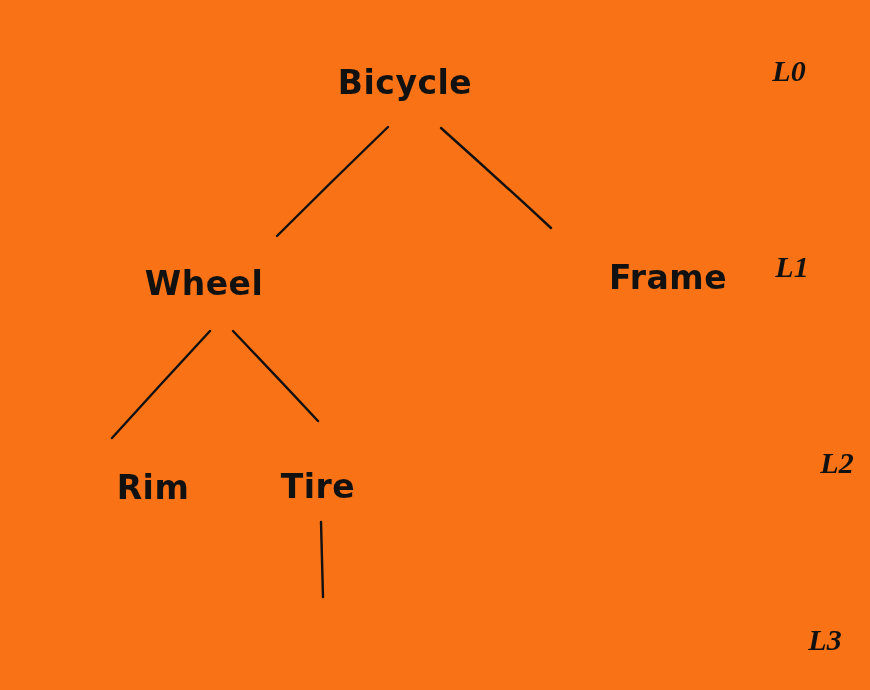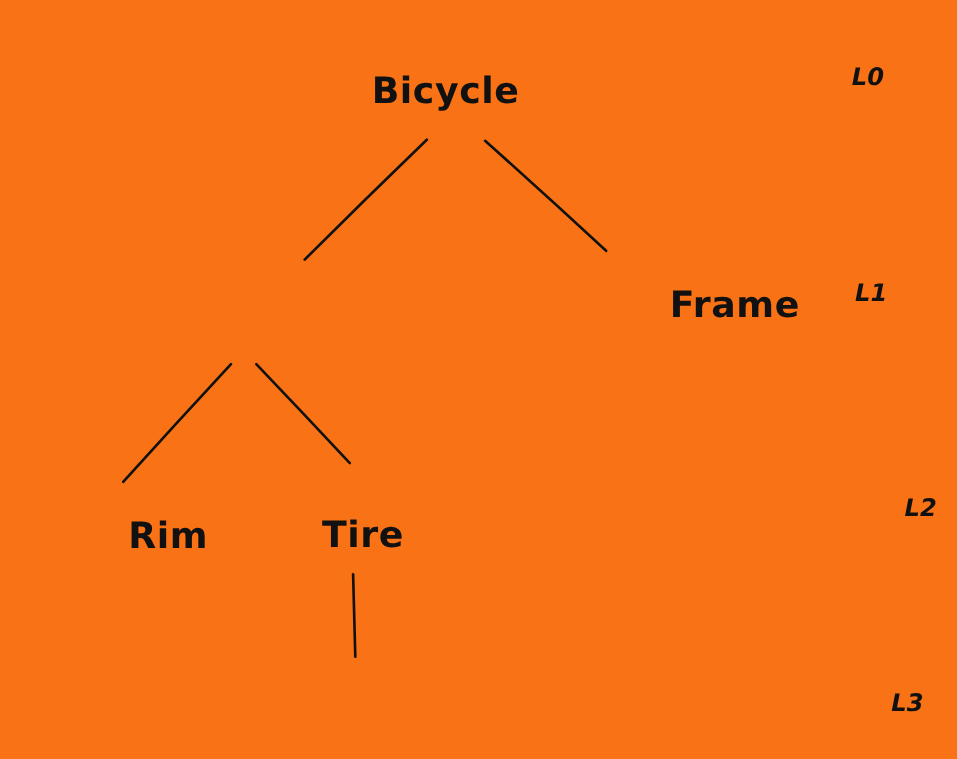--- a/index.html
+++ b/index.html
@@ -37,29 +37,30 @@
     font-size: 33px;
     letter-spacing: 0.5px;
     white-space: nowrap;
   }
   .level-label {
     position: absolute;
     transform: translate(-50%, -50%);
     color: #111111;
     font-weight: 700;
     font-style: italic;
-    font-size: 22px;
+    font-size: 30px;
     white-space: nowrap;
+    font-family: Liberation Serif, serif;
   }
   
   #node-bicycle { left: 405px; top: 82px; }
   #node-wheel   { left: 204px; top: 283px; }
   #node-frame   { left: 636px; top: 277px; margin-left: 32px; }
   #node-rim     { left: 125px; top: 487px; margin-left: 28px; }
-  #node-tire    { left: 330px; top: 486px; }
+  #node-tire    { left: 318px; top: 486px; }
   #node-tube    { left: 320px; top: 636px; }
   
   #level-l0 { left: 789px; top: 71px; }
   #level-l1 { left: 792px; top: 267px; }
   #level-l2 { left: 837px; top: 463px; }
   #level-l3 { left: 825px; top: 640px; }
 </style>
 </head>
 <body>
 
@@ -67,20 +68,21 @@
 
   <svg class="edges" viewBox="0 0 870 690" xmlns="http://www.w3.org/2000/svg">
     <path d="M388,127 Q331,182 277,236"></path>
     <path d="M441,128 Q497,178 551,228"></path>
     <path d="M210,331 Q160,385 112,438"></path>
     <path d="M233,331 Q276,376 318,421"></path>
     <path d="M321,522 Q322,560 323,597"></path>
   </svg>
 
   <div class="node" id="node-bicycle">Bicycle</div>
+  <div class="node" id="node-wheel">Wheel</div>
   <div class="node" id="node-frame">Frame</div>
   <div class="node" id="node-rim">Rim</div>
   <div class="node" id="node-tire">Tire</div>
 
   <div class="level-label" id="level-l0">L0</div>
   <div class="level-label" id="level-l1">L1</div>
   <div class="level-label" id="level-l2">L2</div>
   <div class="level-label" id="level-l3">L3</div>
 
 </div>

